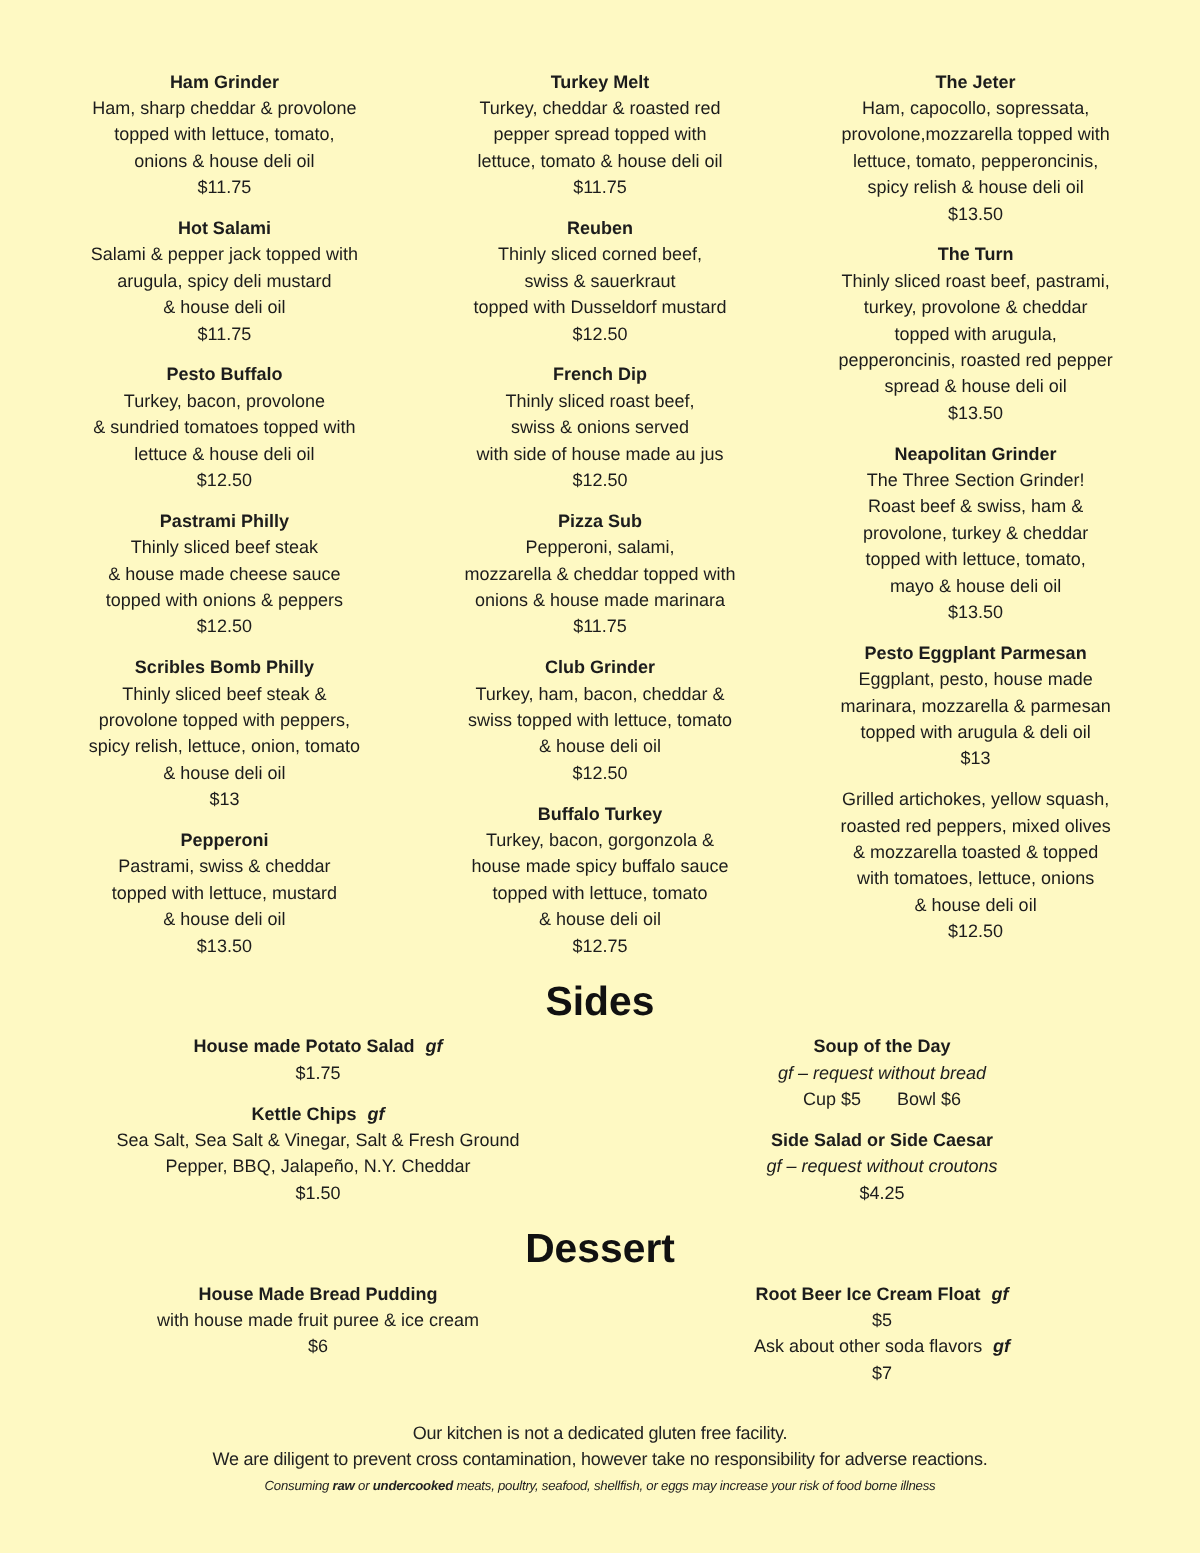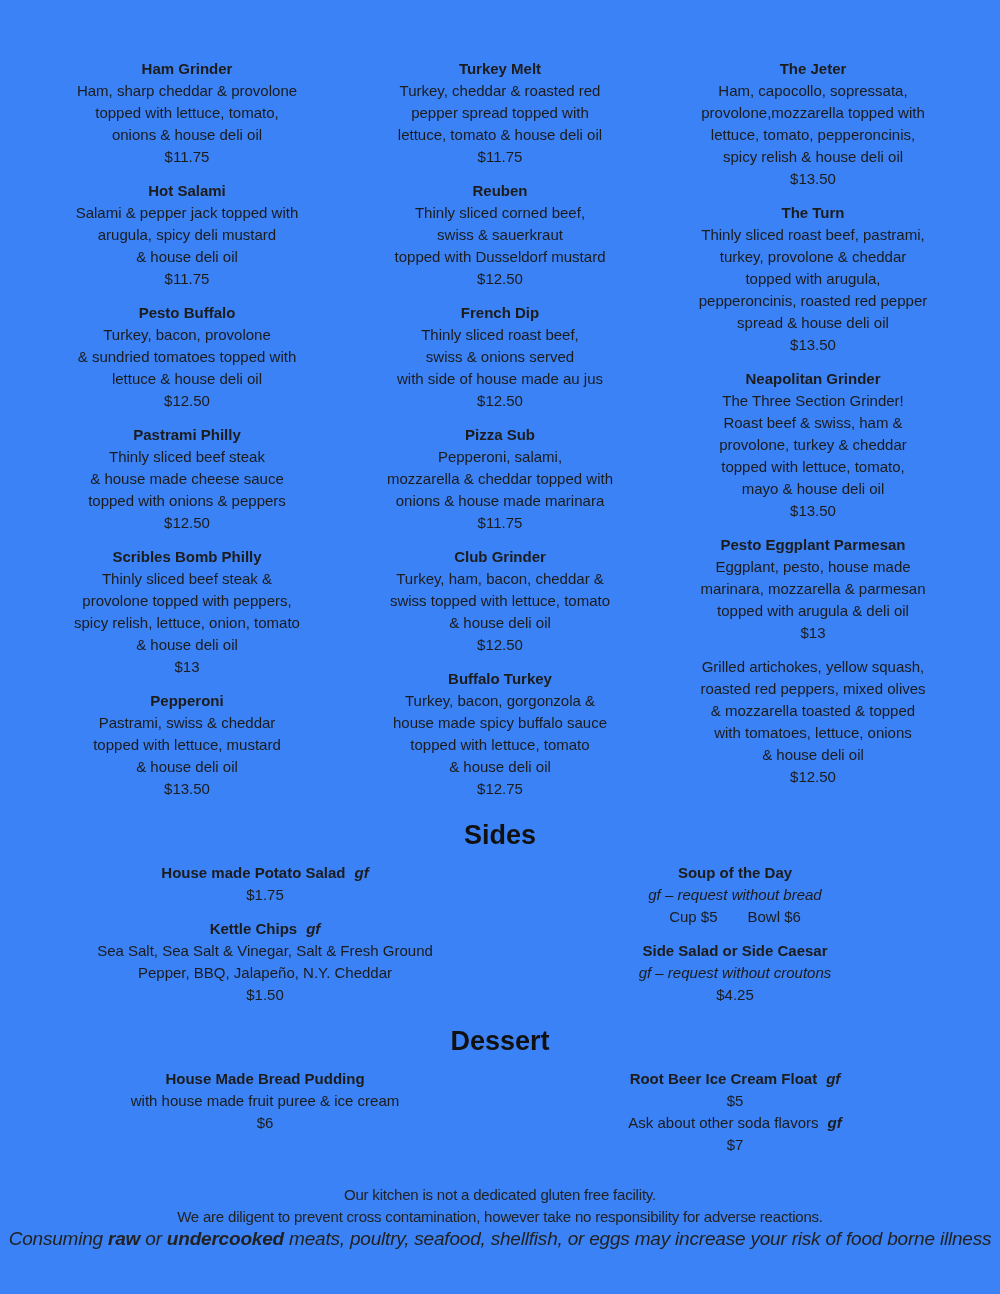--- a/index.html
+++ b/index.html
@@ -1,48 +1,48 @@
 <!DOCTYPE html>
 <html><head>
 <meta charset="utf-8">
 <style>
   html, body { margin: 0; padding: 0; background: #ffffff; }
   .page {
     position: relative;
     width: 1000px;
     height: 1294px;
-    background: #3b82f6;
+    background: #fef9c3;
     color: #1c1c1c;
     font-family: "Liberation Sans", sans-serif;
     font-size: 15px;
     line-height: 22px;
     overflow: hidden;
   }
   .grinders { display: flex; padding: 58px 0 0 37px; gap: 13px; }
   .grinder-col { width: 300px; text-align: center; }
   .item { margin-bottom: 12px; }
   .item-name { font-weight: bold; }
   .item-desc { white-space: pre-line; }
   .item-price { }
   .gf { font-style: italic; font-weight: bold; margin-left: 9px; }
   .section-heading {
     text-align: center;
-    font-size: 27px;
+    font-size: 34px;
     line-height: 34px;
     font-weight: bold;
     margin: 6px 0 10px 0;
     color: #111;
   }
   .two-col { display: flex; padding: 0 35px; gap: 10px; }
   .half { width: 460px; text-align: center; }
   .note { font-style: italic; }
   .price-split .spacer { display: inline-block; width: 30px; }
   .footer { text-align: center; margin-top: 16px; letter-spacing: -0.2px; color: #222; }
   .footer-line { }
-  .footer-italic { font-style: italic; font-size: 19px; }
+  .footer-italic { font-style: italic; font-size: 11px; }
   .footer-italic b { font-weight: bold; }
 </style>
 </head>
 <body>
 
 <div class="page">
 
   <div class="grinders">
     <div class="grinder-col">
   <div class="item">

